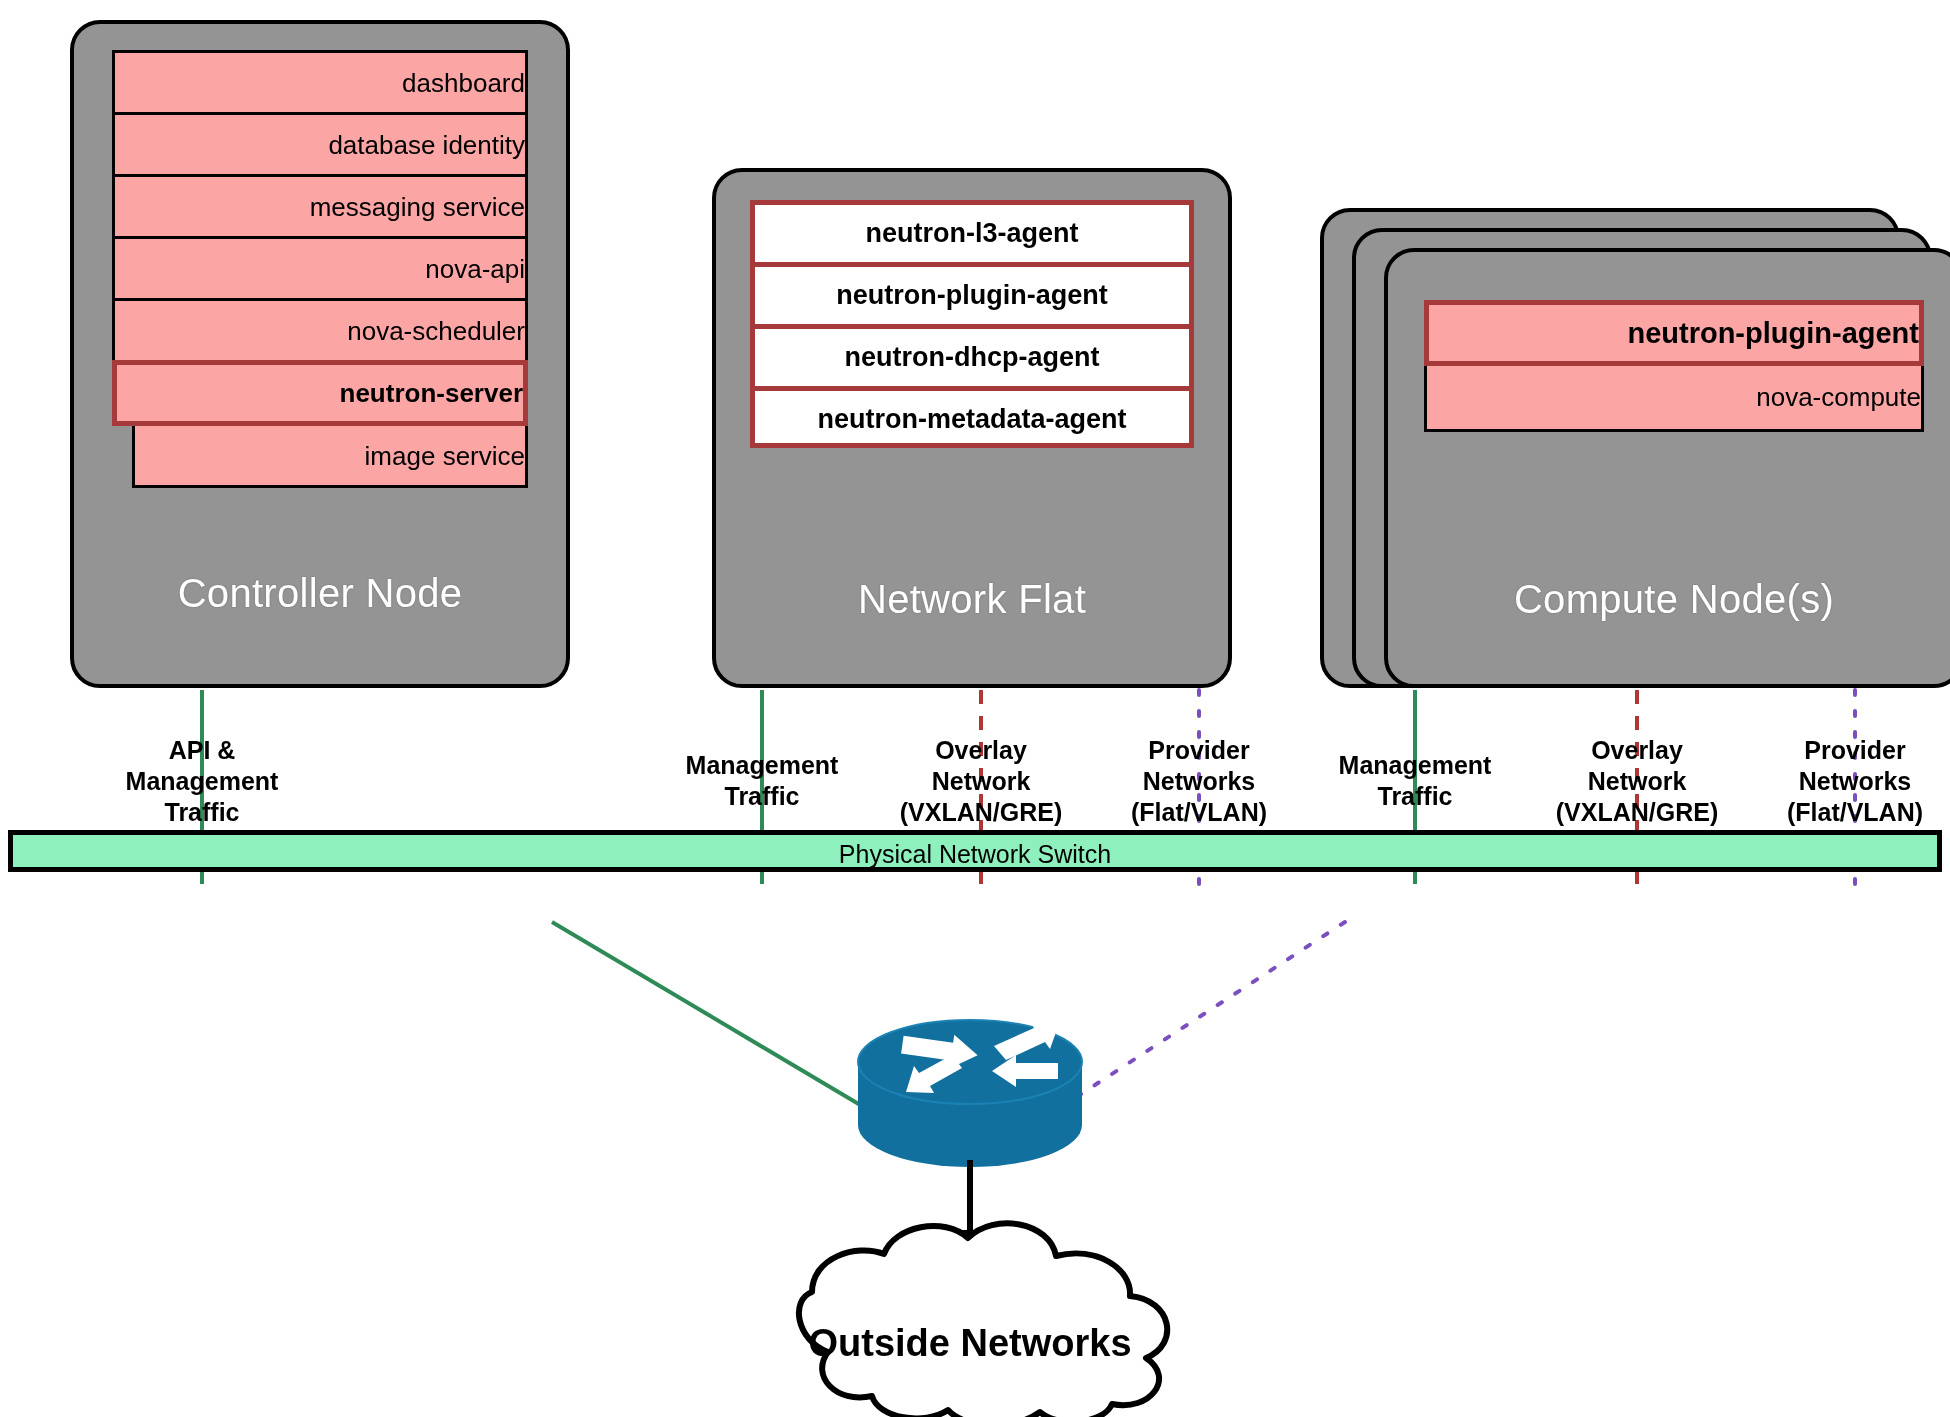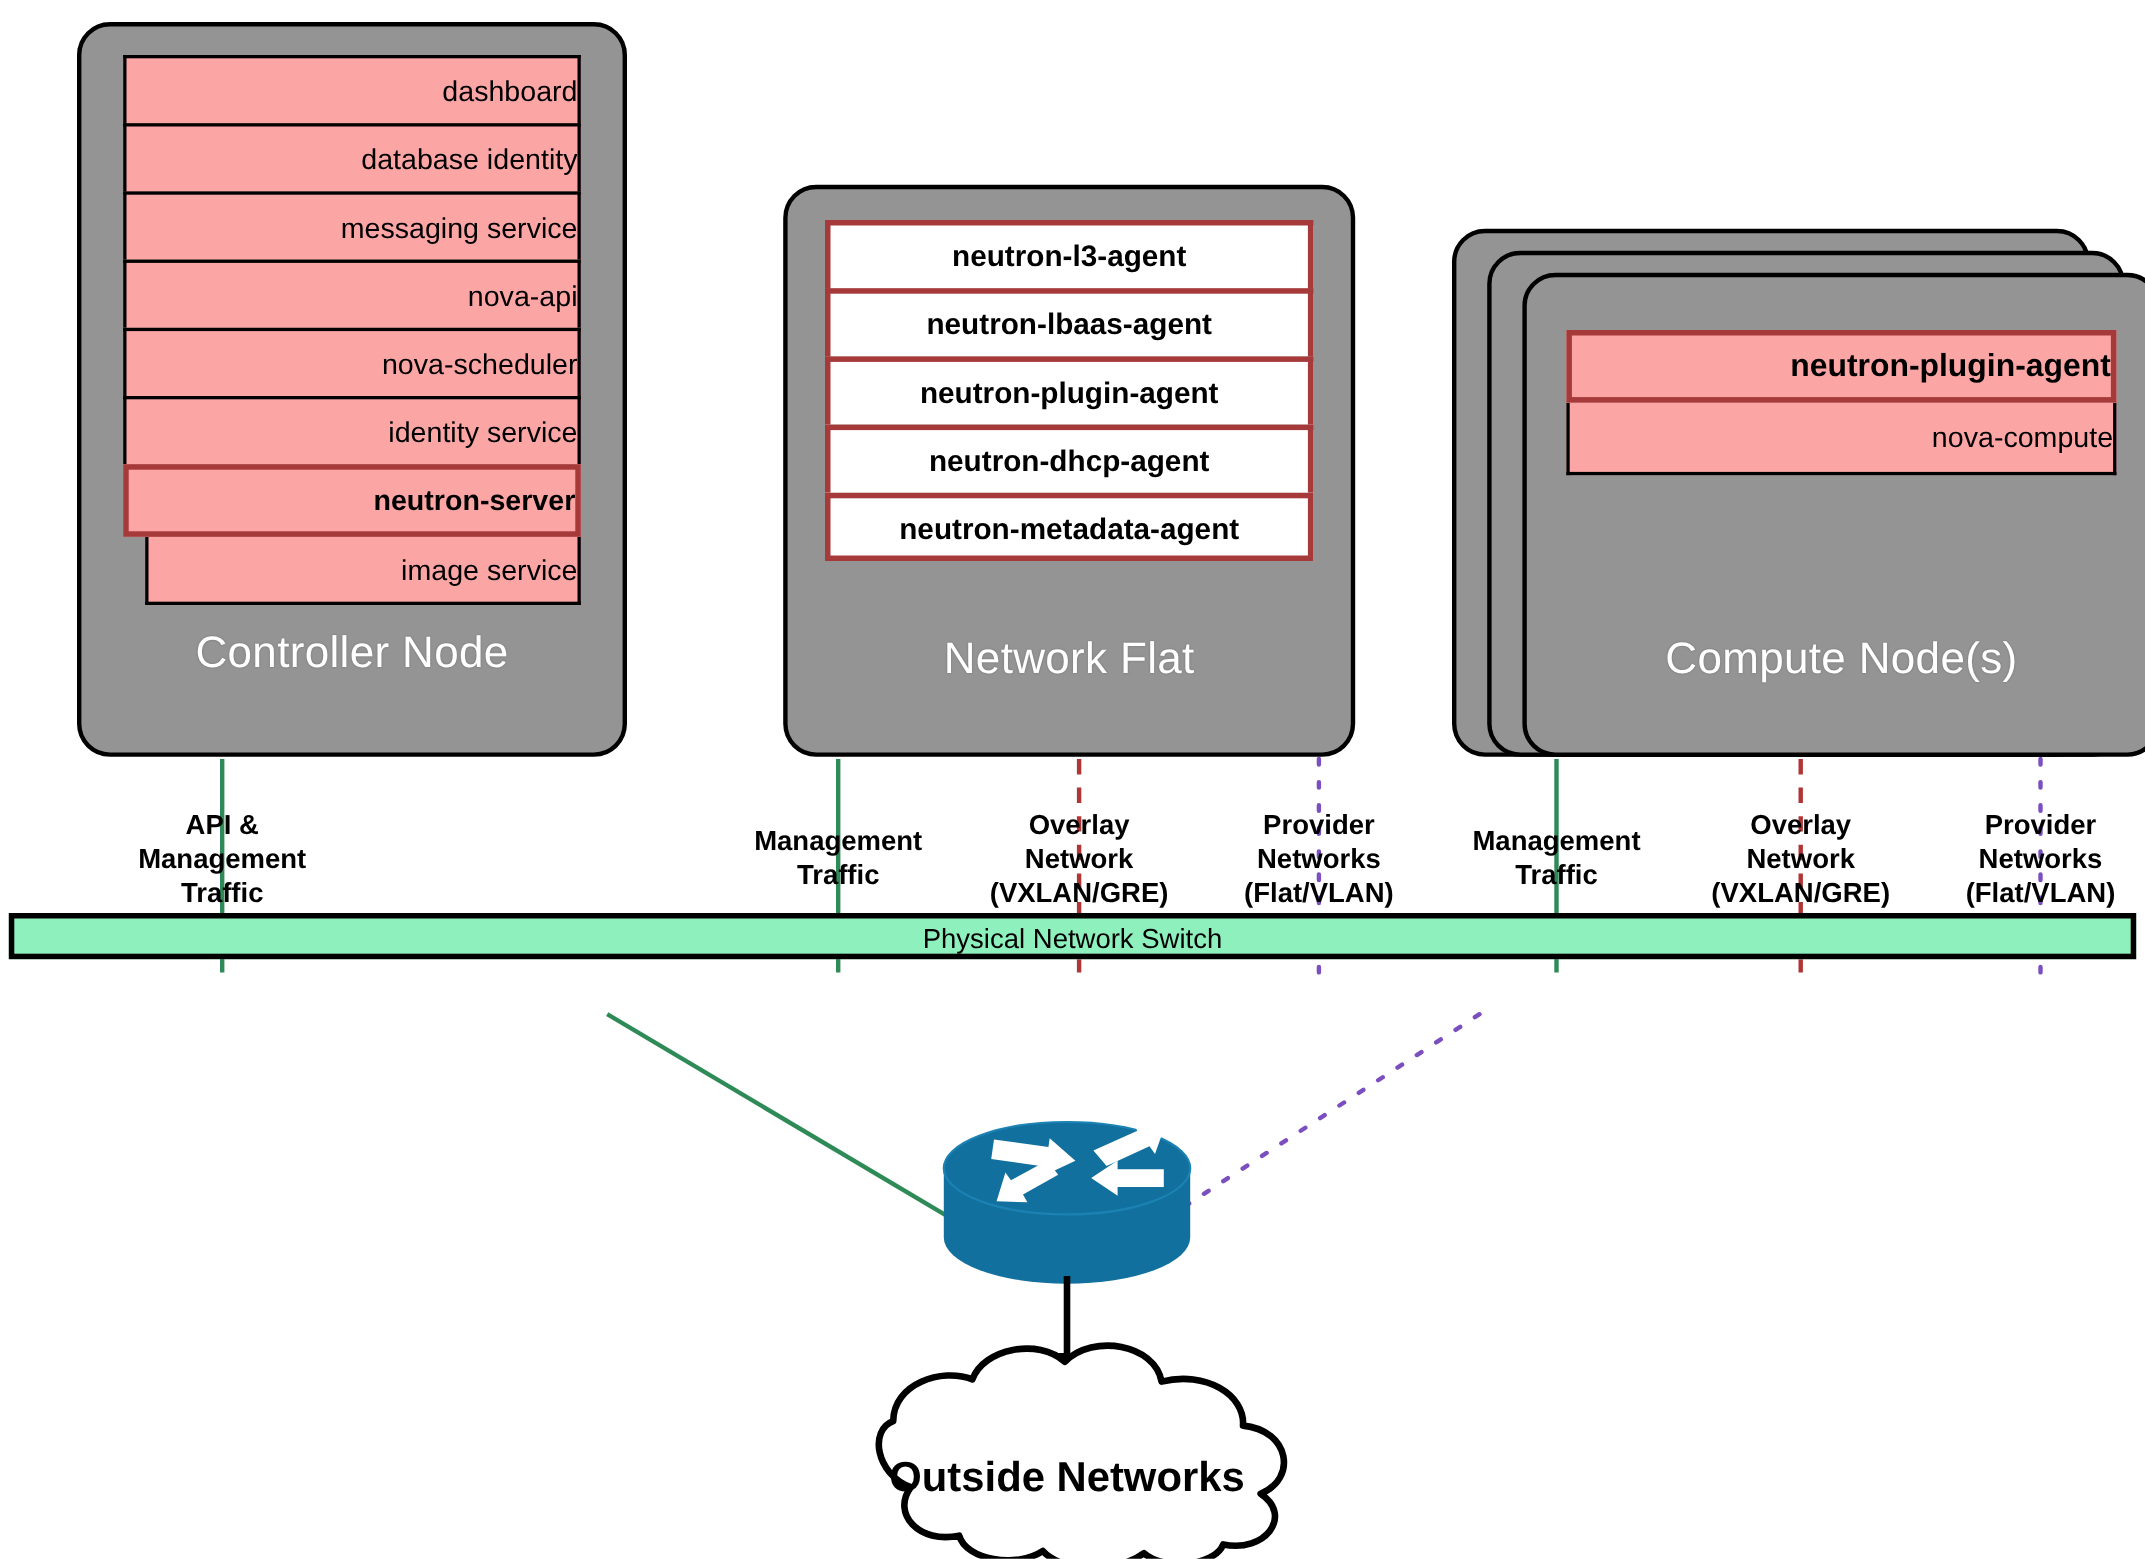--- a/index.html
+++ b/index.html
@@ -176,31 +176,29 @@
     </g>
   </svg>
 
   <div class="node" style="left:70px;top:20px;width:500px;height:668px;">
     <div class="svc-list" style="top:26px;">
       <div class="svc plain">dashboard</div>
       <div class="svc plain">database identity</div>
       <div class="svc plain">messaging service</div>
       <div class="svc plain">nova-api</div>
       <div class="svc plain">nova-scheduler</div>
-      <div class="svc plain">identity service</div>
       <div class="svc hl">neutron-server</div>
       <div class="svc plain last" style="border-top-width:0;margin-left:20px;">image service</div>
     </div>
     <div class="node-title" style="bottom:68px;">Controller Node</div>
   </div>
 
   <div class="node" style="left:712px;top:168px;width:520px;height:520px;">
     <div class="svc-list" style="left:34px;right:34px;top:28px;">
       <div class="svc hlstack">neutron-l3-agent</div>
-      <div class="svc hlstack">neutron-lbaas-agent</div>
       <div class="svc hlstack">neutron-plugin-agent</div>
       <div class="svc hlstack">neutron-dhcp-agent</div>
       <div class="svc hlstack last">neutron-metadata-agent</div>
     </div>
     <div class="node-title" style="bottom:62px;">Network Flat</div>
   </div>
 
   <div class="node-stack-shadow" style="left:1320px;top:208px;width:580px;height:480px;"></div>
   <div class="node-stack-shadow" style="left:1352px;top:228px;width:580px;height:460px;"></div>
   <div class="node" style="left:1384px;top:248px;width:580px;height:440px;">

